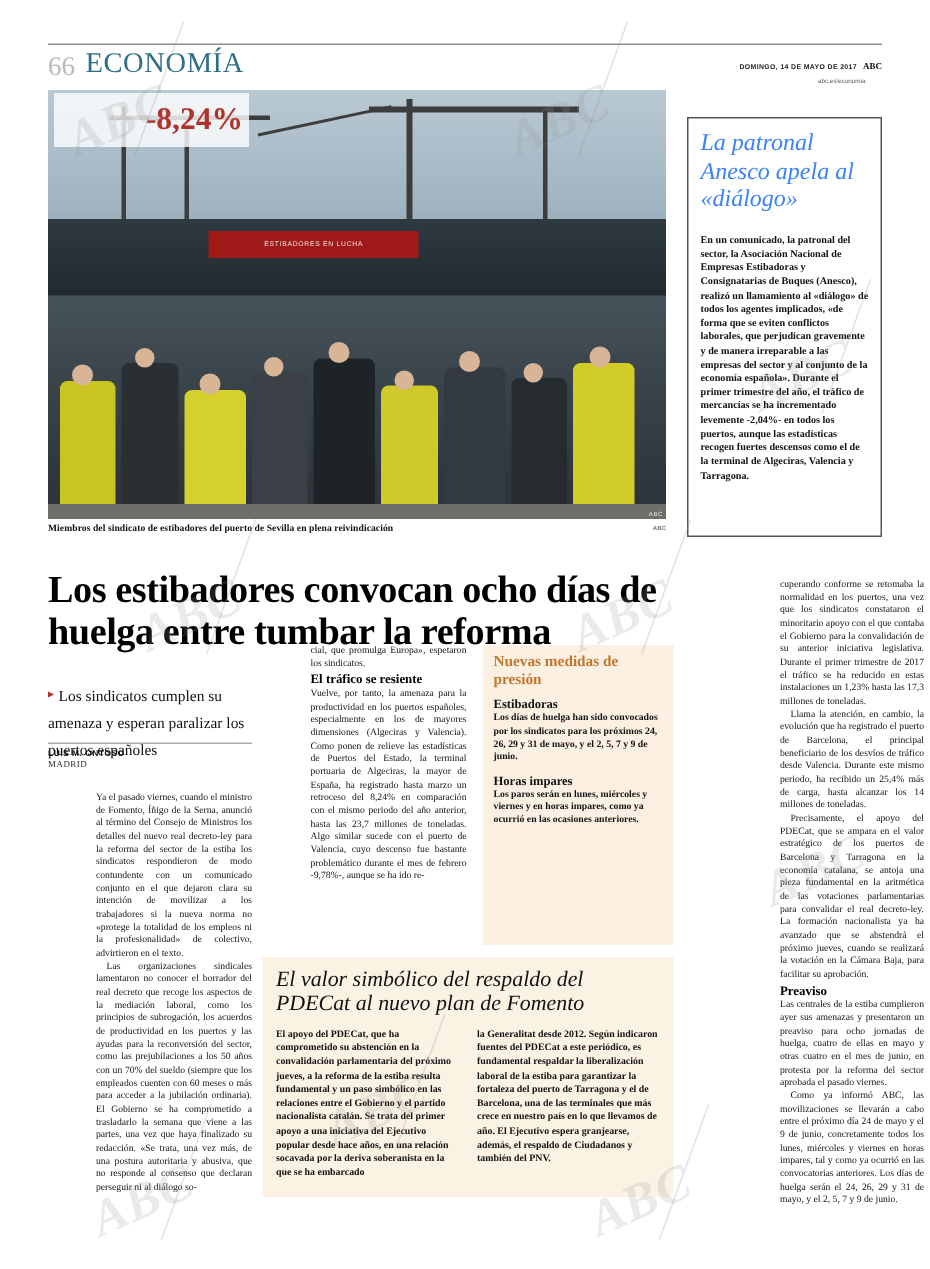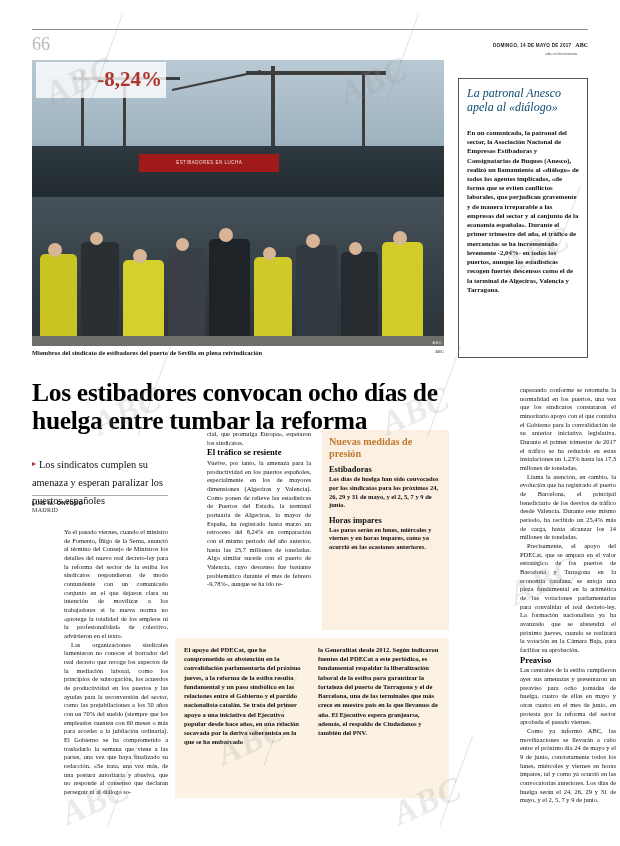--- a/index.html
+++ b/index.html
@@ -289,35 +289,36 @@
     left: 458px; top: 78px; width: 130px; height: 280px;
     border: 1px solid #555;
     padding: 8px 8px 8px;
     box-sizing: border-box;
     background: #fff;
   }
   .sidebox h2 {
     margin: 0 0 13px;
     font-family: "Liberation Serif", serif;
     font-style: italic; font-weight: normal;
-    font-size: 12px; line-height: 1.16; color: #0c4a6e;
+    font-size: 16px; line-height: 1.16; color: #3b82f6;
   }
   .sidebox p {
     margin: 0;
     font-family: "Liberation Serif", serif;
     font-size: 6.8px; font-weight: bold; line-height: 1.36;
     color: #111; text-align: left;
   }
 </style>
 </head>
 <body>
 
 <div class="masthead">
   <div class="rule"></div>
   <span class="folio">66</span>
+  <span class="section-name">ECONOMÍA</span>
   <div class="dateline">
     <span class="d1">DOMINGO, 14 DE MAYO DE 2017</span><span class="abcmark">ABC</span>
     <span class="d2">abc.es/economia</span>
   </div>
 </div>
 
 <div class="photo">
   <div class="sky"></div>
 
   <div class="crane" style="left:12%;top:4%;width:3px;height:32%;"></div>
@@ -389,20 +390,21 @@
 
 <div class="measures">
   <h3>Nuevas medidas de presión</h3>
   <h4>Estibadoras</h4>
   <p>Los días de huelga han sido convocados por los sindicatos para los próximos 24, 26, 29 y 31 de mayo, y el 2, 5, 7 y 9 de junio.</p>
   <h4>Horas impares</h4>
   <p>Los paros serán en lunes, miércoles y viernes y en horas impares, como ya ocurrió en las ocasiones anteriores.</p>
 </div>
 
 <div class="feature">
+  <h2>El valor simbólico del respaldo del PDECat al nuevo plan de Fomento</h2>
   <div class="fcols">
     <div class="fcol">El apoyo del PDECat, que ha comprometido su abstención en la convalidación parlamentaria del próximo jueves, a la reforma de la estiba resulta fundamental y un paso simbólico en las relaciones entre el Gobierno y el partido nacionalista catalán. Se trata del primer apoyo a una iniciativa del Ejecutivo popular desde hace años, en una relación socavada por la deriva soberanista en la que se ha embarcado</div>
     <div class="fcol">la Generalitat desde 2012. Según indicaron fuentes del PDECat a este periódico, es fundamental respaldar la liberalización laboral de la estiba para garantizar la fortaleza del puerto de Tarragona y el de Barcelona, una de las terminales que más crece en nuestro país en lo que llevamos de año. El Ejecutivo espera granjearse, además, el respaldo de Ciudadanos y también del PNV.</div>
   </div>
 </div>
 
 <div class="sidebox">
   <h2>La patronal Anesco apela al «diálogo»</h2>
   <p>En un comunicado, la patronal del sector, la Asociación Nacional de Empresas Estibadoras y Consignatarias de Buques (Anesco), realizó un llamamiento al «diálogo» de todos los agentes implicados, «de forma que se eviten conflictos laborales, que perjudican gravemente y de manera irreparable a las empresas del sector y al conjunto de la economía española». Durante el primer trimestre del año, el tráfico de mercancías se ha incrementado levemente -2,04%- en todos los puertos, aunque las estadísticas recogen fuertes descensos como el de la terminal de Algeciras, Valencia y Tarragona.</p>
 </div>

